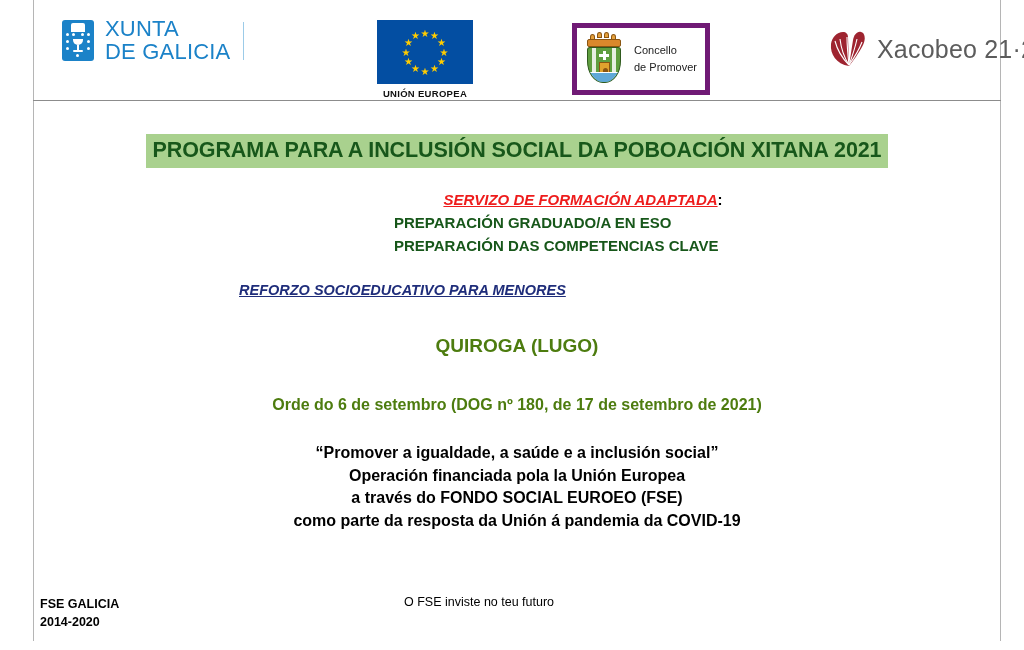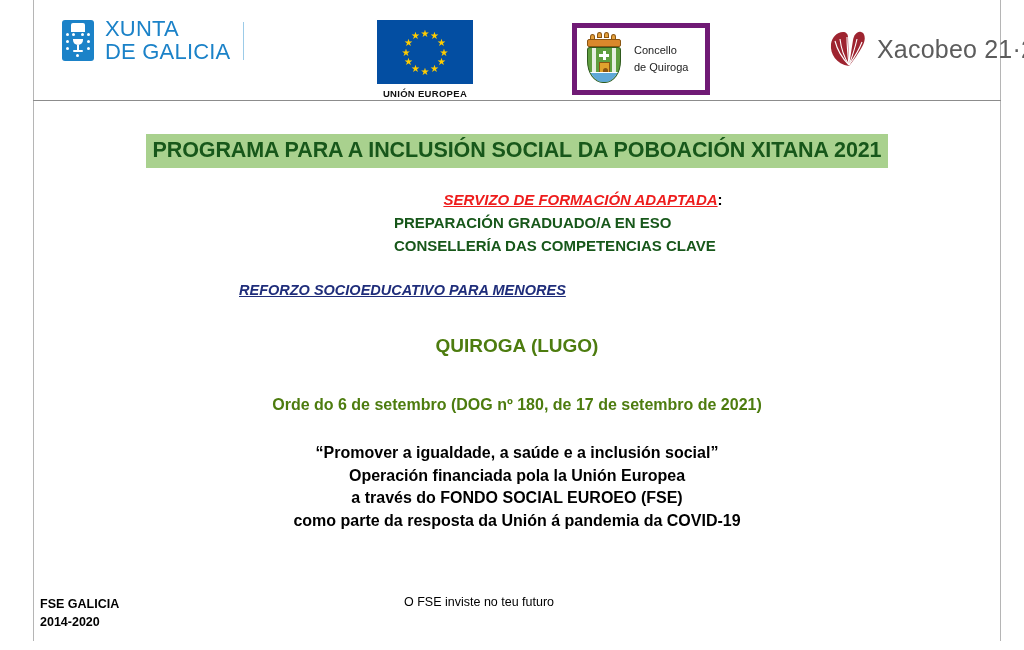--- a/index.html
+++ b/index.html
@@ -429,21 +429,21 @@
           <div class="bar" style="left:4px;"></div>
           <div class="bar" style="right:4px;"></div>
           <div class="cross-v"></div>
           <div class="cross-h"></div>
           <div class="tower"></div>
           <div class="water"></div>
         </div>
       </div>
       <div class="concello-text">
         <div>Concello</div>
-        <div>de Quiroga</div>
+        <div>de Promover</div>
       </div>
     </div>
 
     <div class="xacobeo-logo">
       <div class="shell">
         <svg width="38" height="36" viewBox="0 0 38 36" aria-hidden="true">
           <g fill="#9e2430">
             <path d="M19 35 C6 33 0 23 1 13 C2 6 7 1 13 1 C16 1 18 3 18 6 L19 35 Z"></path>
             <path d="M19 35 C23 30 29 22 33 14 C36 8 35 2 31 1 C27 0 24 4 23 9 L19 35 Z"></path>
           </g>
@@ -463,21 +463,21 @@
 
   <div id="content">
 
     <div class="title-wrap">
       <span class="title-band">PROGRAMA PARA A INCLUSIÓN SOCIAL DA POBOACIÓN XITANA 2021</span>
     </div>
 
     <div class="svc-block">
       <div class="svc-heading"><span class="redpart">SERVIZO DE FORMACIÓN ADAPTADA</span><span>:</span></div>
       <div class="svc-line">PREPARACIÓN GRADUADO/A EN ESO</div>
-      <div class="svc-line">CONSELLERÍA DAS COMPETENCIAS CLAVE</div>
+      <div class="svc-line">PREPARACIÓN DAS COMPETENCIAS CLAVE</div>
     </div>
 
     <div class="reforzo">REFORZO SOCIOEDUCATIVO PARA MENORES</div>
 
     <div class="centered-line loc-line">QUIROGA (LUGO)</div>
     <div class="centered-line orde-line">Orde do 6 de setembro (DOG nº 180, de 17 de setembro de 2021)</div>
 
     <div class="para-block">
       <div>“Promover a igualdade, a saúde e a inclusión social”</div>
       <div>Operación financiada pola la Unión Europea</div>

